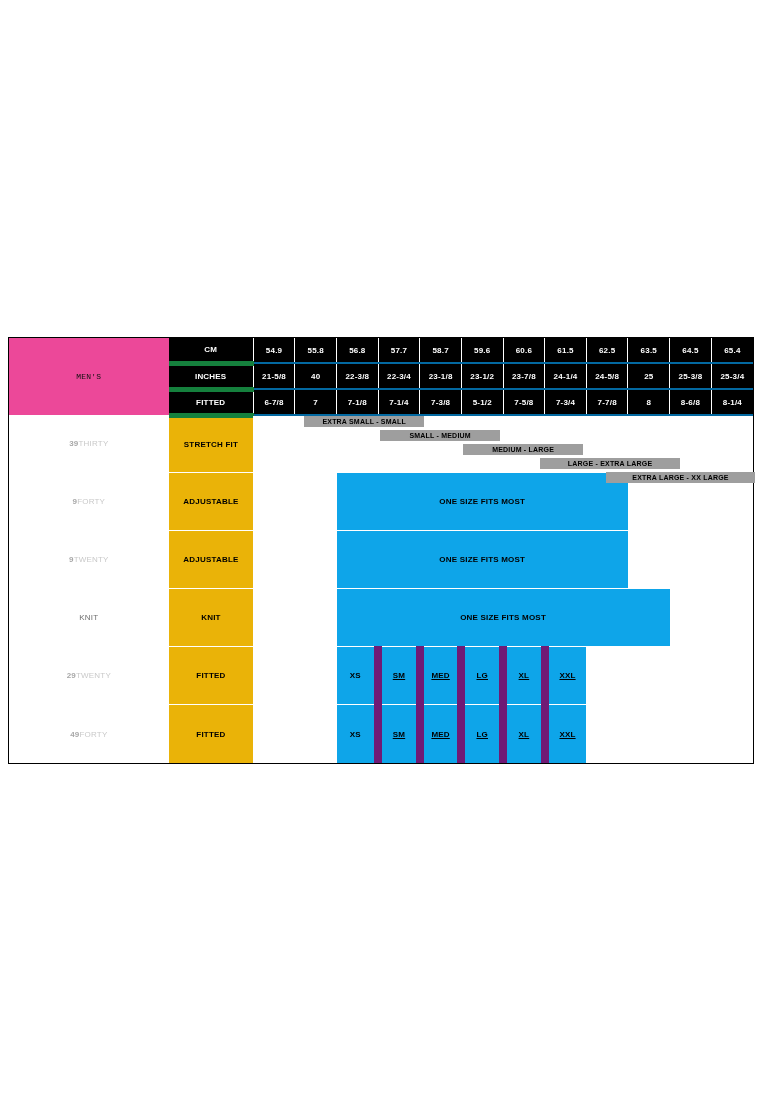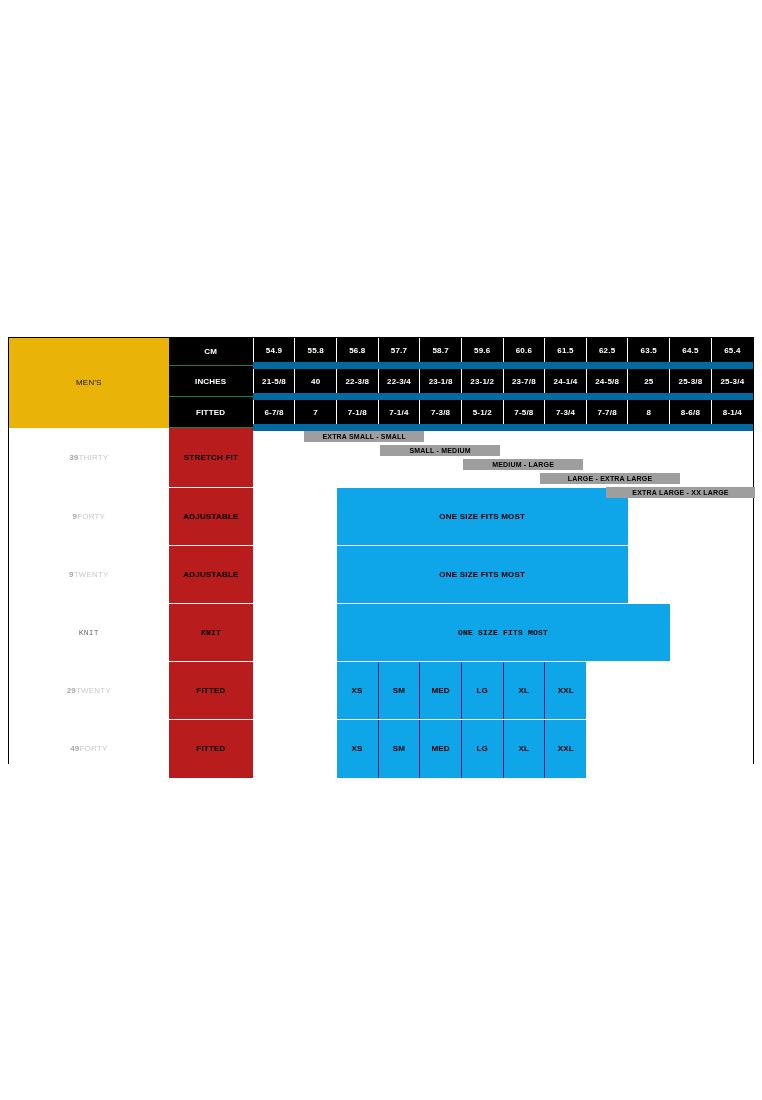--- a/index.html
+++ b/index.html
@@ -45,34 +45,35 @@
   col.c-label { width: 151px; }
   col.c-type  { width: 80px; }
   col.c-m     { width: 39.4px; }
 
   
   .hdr-cell {
     background: #000000;
     color: #ffffff;
     font-weight: bold;
     border-left: 1px solid #ffffff;
-    border-bottom: 7px solid #0369a1;
+    border-bottom: 2px solid #0369a1;
     font-size: 8.5px;
     height: 24px;
   }
   .hdr-label {
     background: #000000;
     color: #ffffff;
     font-weight: bold;
     font-size: 8.5px;
     letter-spacing: 0.6px;
-    border-bottom: 1px solid #15803d;
+    border-bottom: 5px solid #15803d;
   }
   .hdr-blank {
-    background: #eab308;
+    background: #ec4899;
+    font-family: Liberation Mono, monospace;
   }
 
   
   .logo-cell {
     background: #ffffff;
     text-align: center;
     font-size: 26px;
     letter-spacing: 0.5px;
     border-right: none;
     color: #b9b9b9;
@@ -95,36 +96,36 @@
   }
   .knit-logo {
     font-size: 22px;
     letter-spacing: 2px;
     color: #6f6f6f;
     font-weight: normal;
   }
 
   
   .type-cell {
-    background: #b91c1c;
+    background: #eab308;
     color: #000000;
     font-weight: bold;
     font-size: 8px;
     letter-spacing: 0.3px;
   }
 
   
   .cell-empty { background: #ffffff; }
   .cell-fill {
     background: #0ea5e9;
     color: #000000;
     font-weight: bold;
     font-size: 8.5px;
   }
-  .cell-fill.white-divider { border-left: 1px solid #701a75; }
+  .cell-fill.white-divider { border-left: 8px solid #701a75; text-decoration: underline; }
 
   
   .stretch-row td.stretch-area {
     padding: 0;
     background: #ffffff;
     position: relative;
     height: 56px;
   }
   .bars {
     position: relative;
@@ -254,21 +255,21 @@
         </td>
         <td class="type-cell">ADJUSTABLE</td>
         <td class="cell-empty"></td>
         <td class="cell-empty"></td>
         <td class="cell-fill" colspan="7">ONE SIZE FITS MOST</td>
         <td class="cell-empty"></td>
         <td class="cell-empty"></td>
         <td class="cell-empty"></td>
       </tr>
 
-      <tr class="row-border-bottom" style="height:58px;font-family:Liberation Mono, monospace;">
+      <tr class="row-border-bottom" style="height:58px;">
         <td class="logo-cell knit-logo">KNIT</td>
         <td class="type-cell">KNIT</td>
         <td class="cell-empty"></td>
         <td class="cell-empty"></td>
         <td class="cell-fill" colspan="8">ONE SIZE FITS MOST</td>
         <td class="cell-empty"></td>
         <td class="cell-empty"></td>
       </tr>
 
       <tr class="row-border-bottom" style="height:58px;">

